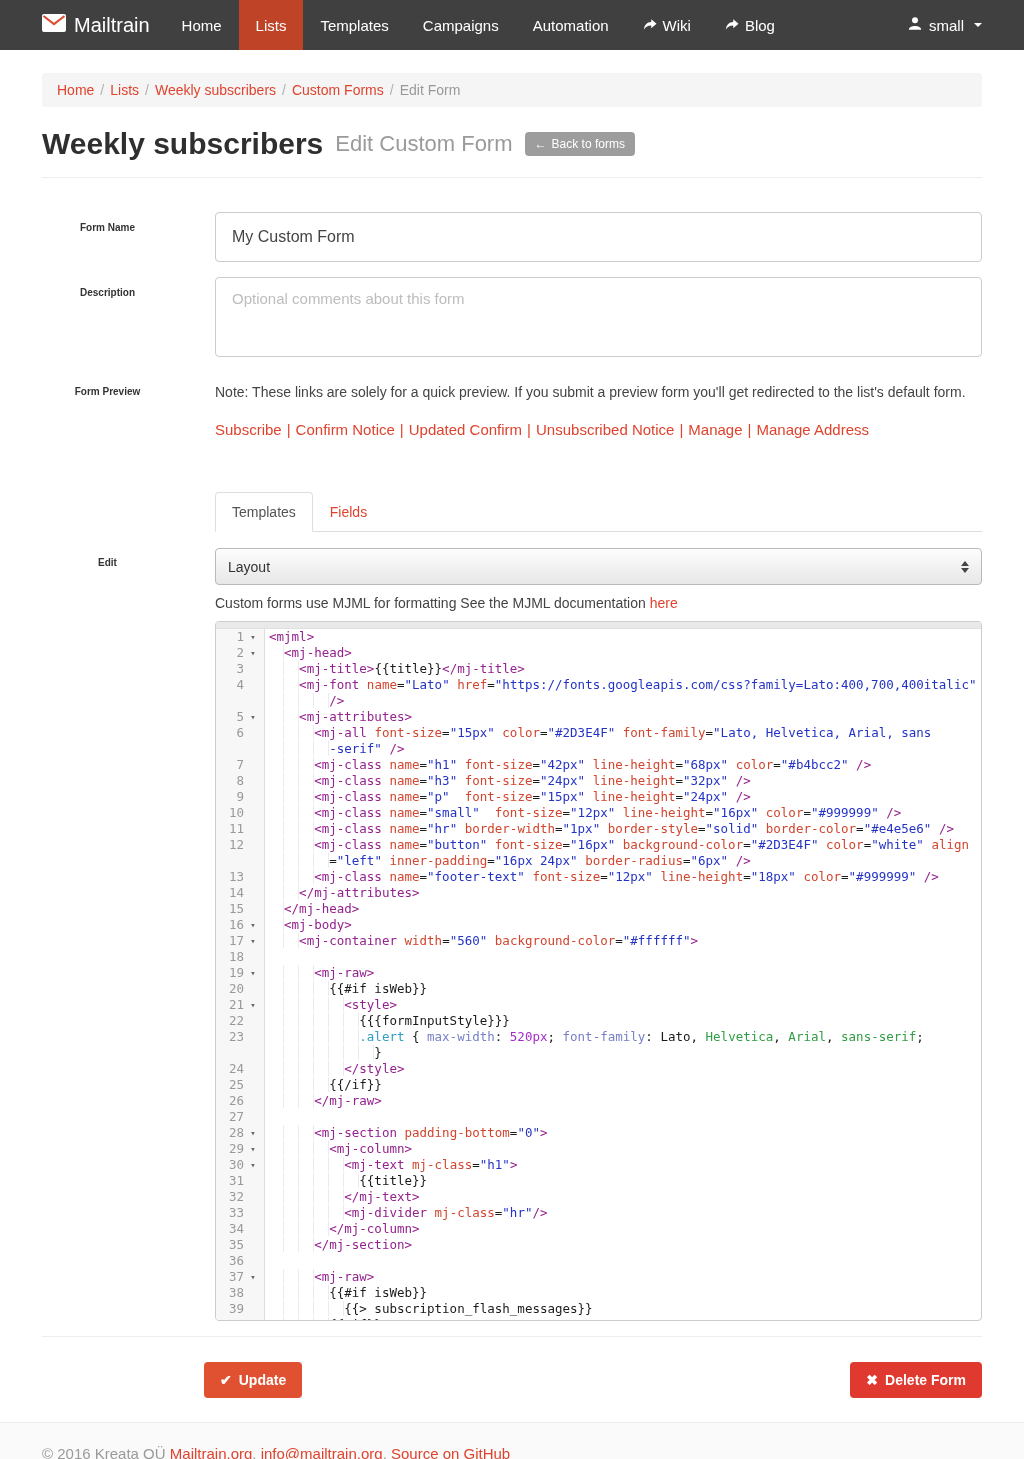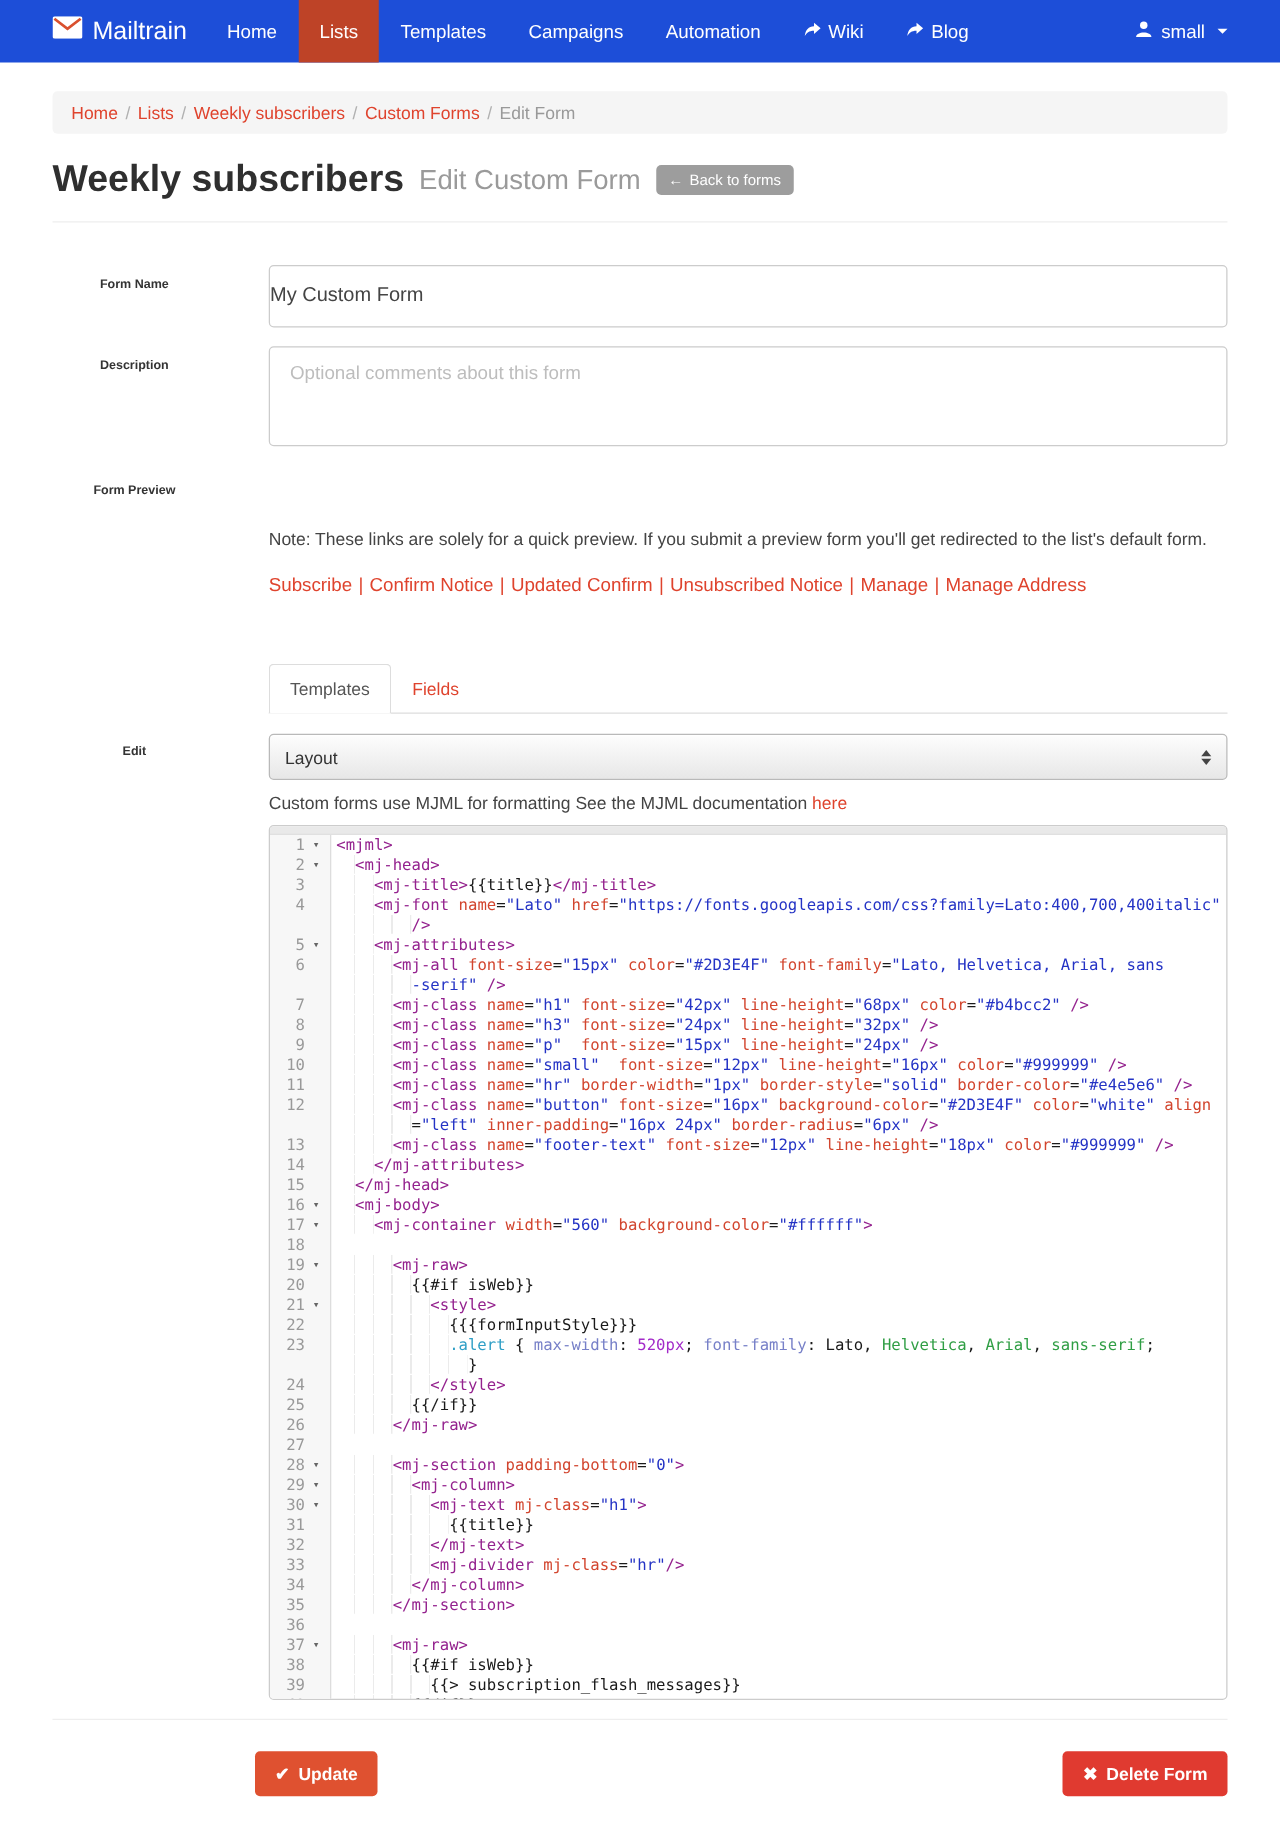--- a/index.html
+++ b/index.html
@@ -1,21 +1,21 @@
 <!DOCTYPE html>
 <html><head>
 <meta charset="utf-8">
 <style>
   * { box-sizing: border-box; margin: 0; padding: 0; }
   html,body { background:#fff; font-family:"Liberation Sans", sans-serif; color:#333; }
   body { width:1024px; }
   a { text-decoration:none; }
 
   
-  .navbar { height:50px; background:#1d4ed8; display:flex; align-items:stretch; color:#fff; }
+  .navbar { height:50px; background:#404040; display:flex; align-items:stretch; color:#fff; }
   .nav-brand { display:flex; align-items:center; gap:8px; padding:0 15px 0 42px; font-size:20px; color:#fff; }
   .nav-items { display:flex; list-style:none; align-items:stretch; }
   .nav-item { display:flex; align-items:center; gap:6px; padding:0 17px; font-size:15px; color:#fff; cursor:pointer; }
   .nav-item.active { background:#BE4327; }
   .nav-right { margin-left:auto; display:flex; align-items:center; gap:7px; padding:0 42px 0 15px; font-size:15px; cursor:pointer; }
   .caret-down { width:0; height:0; border-left:4px solid transparent; border-right:4px solid transparent; border-top:4px solid #fff; margin-left:3px; }
   .icon-svg { display:inline-block; vertical-align:middle; }
 
   
   .container { padding:23px 42px 0 42px; }
@@ -27,26 +27,26 @@
   .page-header { display:flex; align-items:center; gap:12px; margin:8px 0 14px 0; padding-bottom:16px; border-bottom:1px solid #eee; }
   .page-title { font-size:30px; font-weight:bold; color:#2f2f2f; }
   .page-subtitle { font-size:22px; color:#9a9a9a; }
   .back-btn { background:#9d9d9d; color:#fff; font-size:12px; padding:5px 10px; border:none; border-radius:4px; cursor:pointer; display:inline-flex; align-items:center; gap:5px; }
 
   
   .form-area { padding-top:20px; }
   .form-row { display:flex; margin-bottom:15px; }
   .label-col { width:131px; margin-right:42px; flex:none; text-align:center; font-weight:bold; font-size:10px; color:#333; padding-top:10px; }
   .ctrl-col { flex:1; min-width:0; }
-  .text-input { width:100%; height:50px; border:1px solid #ccc; border-radius:4px; font-size:16px; color:#444; padding:12px 0; font-family:"Liberation Sans", sans-serif; }
+  .text-input { width:100%; height:50px; border:1px solid #ccc; border-radius:4px; font-size:16px; color:#444; padding:12px 16px; font-family:"Liberation Sans", sans-serif; }
   .textarea-input { width:100%; height:80px; border:1px solid #ccc; border-radius:4px; font-size:15px; color:#444; padding:12px 16px; resize:none; font-family:Liberation Sans, sans-serif; }
   .textarea-input::placeholder, .text-input::placeholder { color:#bdbdbd; }
 
   .preview-row { margin-bottom:54px; }
-  .preview-note { font-size:14px; color:#444; padding-top:8px;margin-top:38px; }
+  .preview-note { font-size:14px; color:#444; padding-top:8px; }
   .preview-links { margin-top:21px; font-size:15px; }
   .preview-links a { color:#DF432D; }
   .link-sep { color:#DF432D; padding:0 5px; }
 
   
   .tabs { list-style:none; display:flex; border-bottom:1px solid #ddd; margin-bottom:16px; }
   .tab { padding:11px 16px; font-size:14px; cursor:pointer; border:1px solid transparent; border-radius:4px 4px 0 0; margin-bottom:-1px; }
   .tab.active { background:#fff; border-color:#ddd #ddd #fff #ddd; color:#555; }
   .tab:not(.active) { color:#DF432D; }
 

